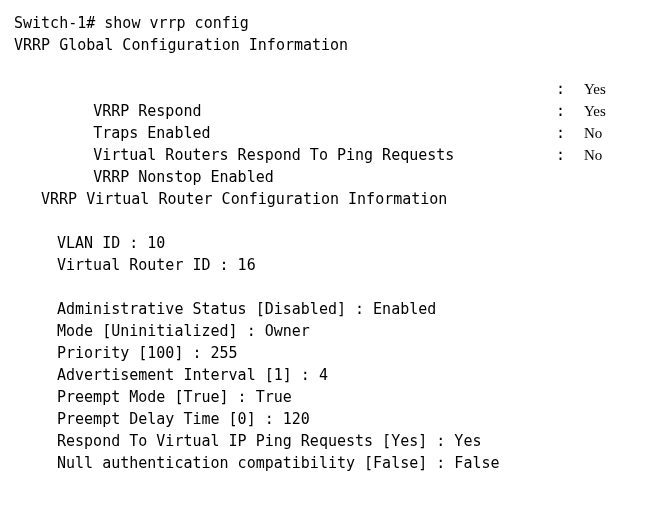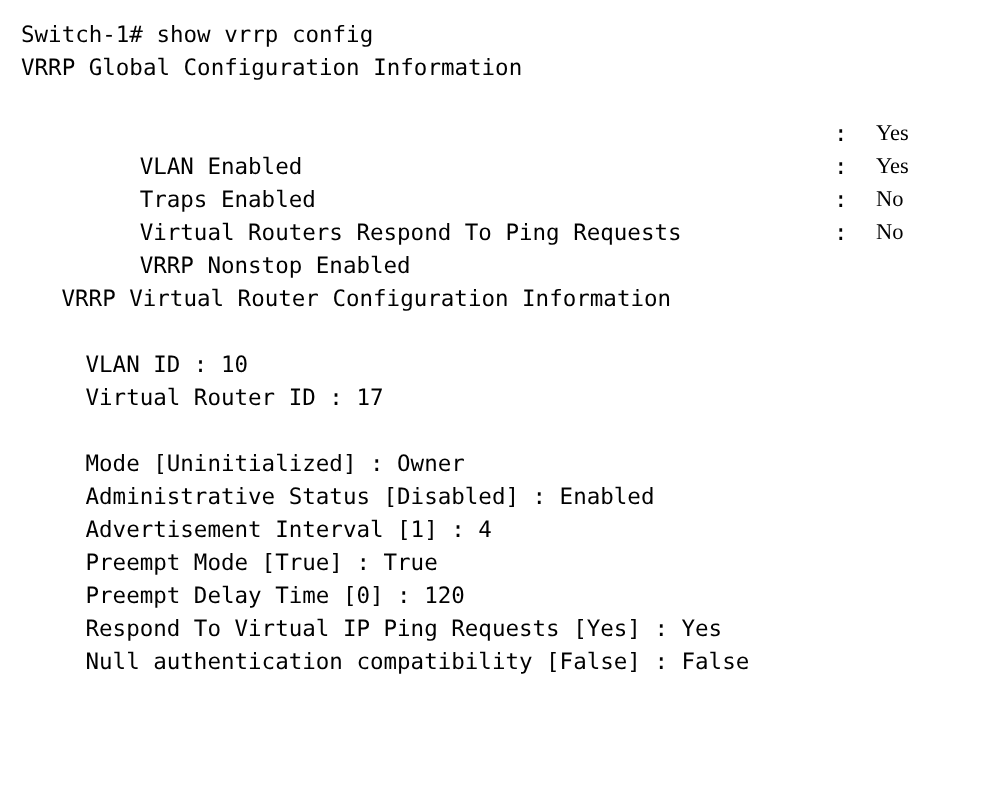--- a/index.html
+++ b/index.html
@@ -67,21 +67,21 @@
 <body>
 
 <div id="terminal">
 
   <div class="line">Switch-1# show vrrp config</div>
   <div class="line">VRRP Global Configuration Information</div>
 
   <div class="line blank"></div>
 
   <div class="kvline ind4">
-    <span class="kv-label">VLAN Enabled</span>
+    <span class="kv-label">VRRP Respond</span>
     <span class="kv-colon">:</span>
     <span class="kv-value">Yes</span>
   </div>
 
   <div class="kvline ind4">
     <span class="kv-label">Traps Enabled</span>
     <span class="kv-colon">:</span>
     <span class="kv-value">Yes</span>
   </div>
 
@@ -97,25 +97,26 @@
     <span class="kv-value">No</span>
   </div>
 
   <div class="line blank"></div>
 
   <div class="line ind1">VRRP Virtual Router Configuration Information</div>
 
   <div class="line blank"></div>
 
   <div class="line ind4">VLAN ID : 10</div>
-  <div class="line ind4">Virtual Router ID : 17</div>
+  <div class="line ind4">Virtual Router ID : 16</div>
 
   <div class="line blank"></div>
 
+  <div class="line ind4">Administrative Status [Disabled] : Enabled</div>
   <div class="line ind4">Mode [Uninitialized] : Owner</div>
-  <div class="line ind4">Administrative Status [Disabled] : Enabled</div>
+  <div class="line ind4">Priority [100] : 255</div>
   <div class="line ind4">Advertisement Interval [1] : 4</div>
   <div class="line ind4">Preempt Mode [True] : True</div>
   <div class="line ind4">Preempt Delay Time [0] : 120</div>
   <div class="line ind4">Respond To Virtual IP Ping Requests [Yes] : Yes</div>
   <div class="line ind4">Null authentication compatibility [False] : False</div>
 
 </div>
 
 </body></html>

